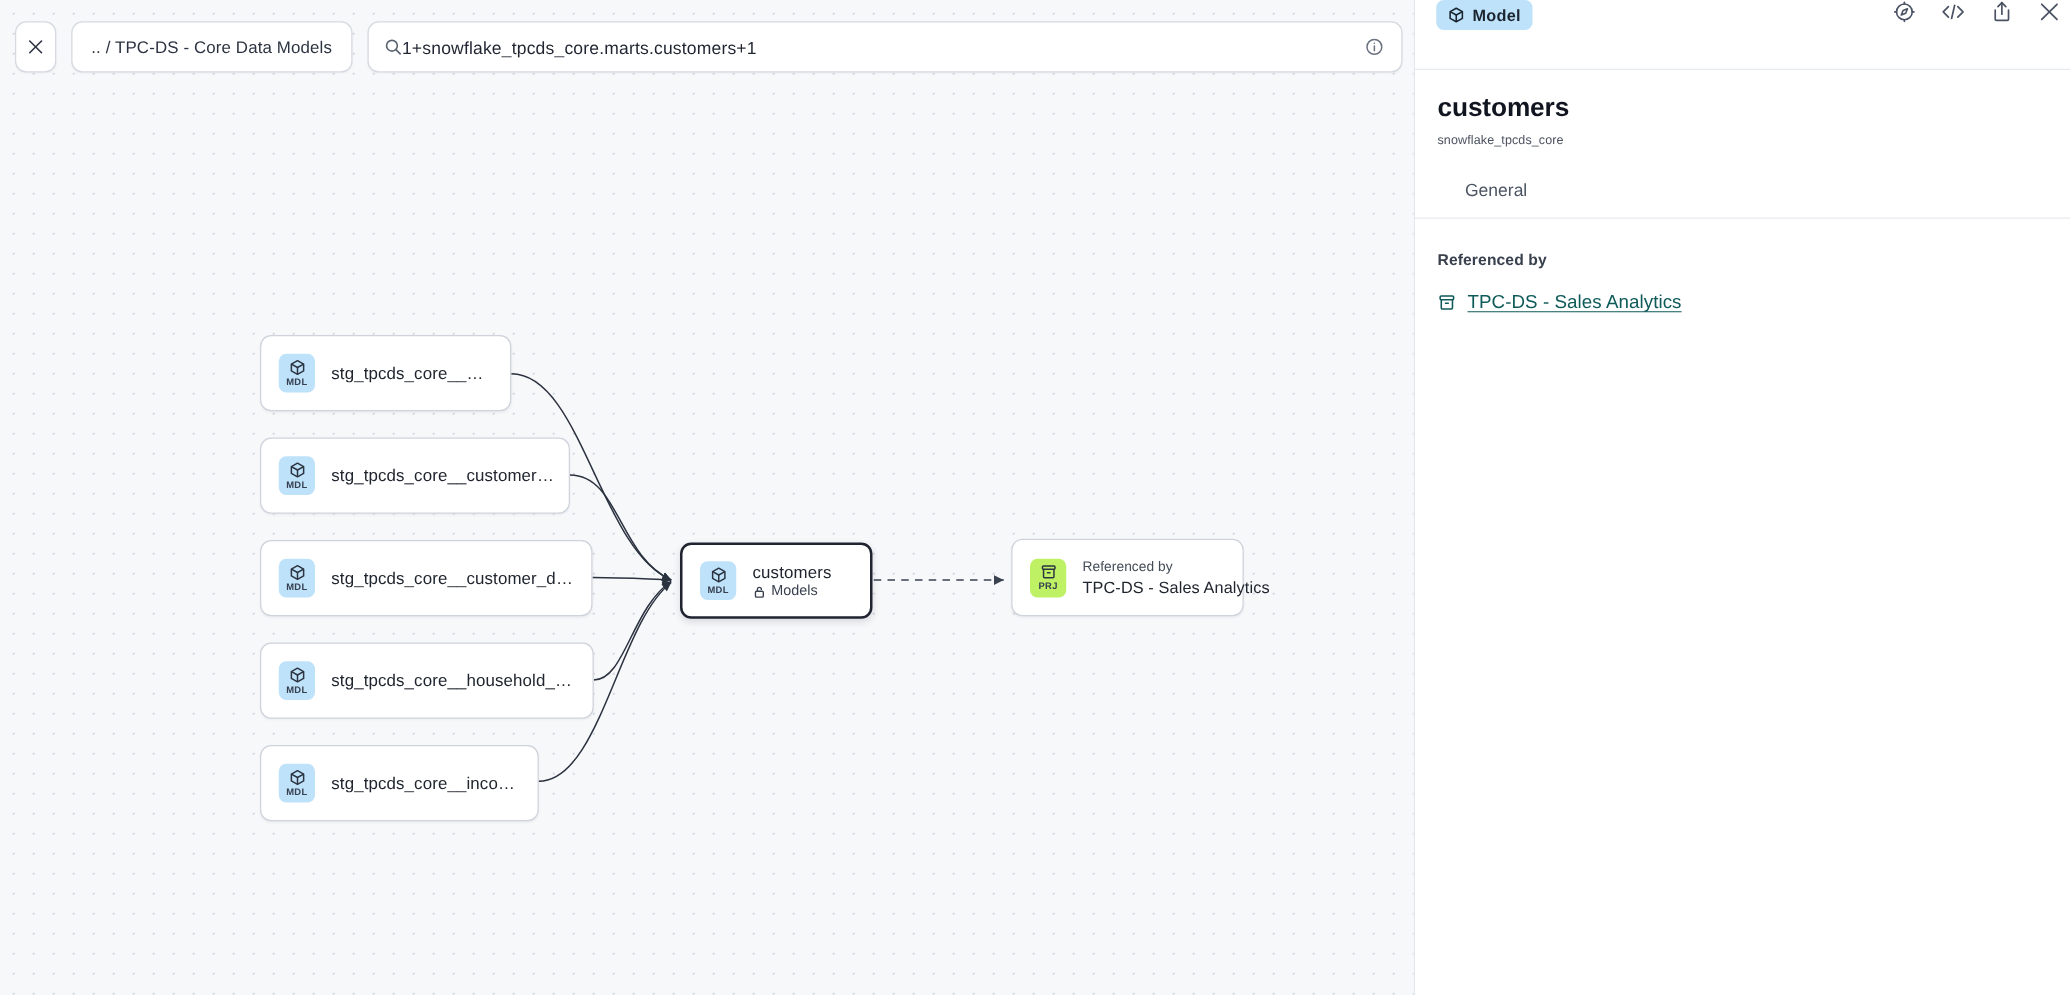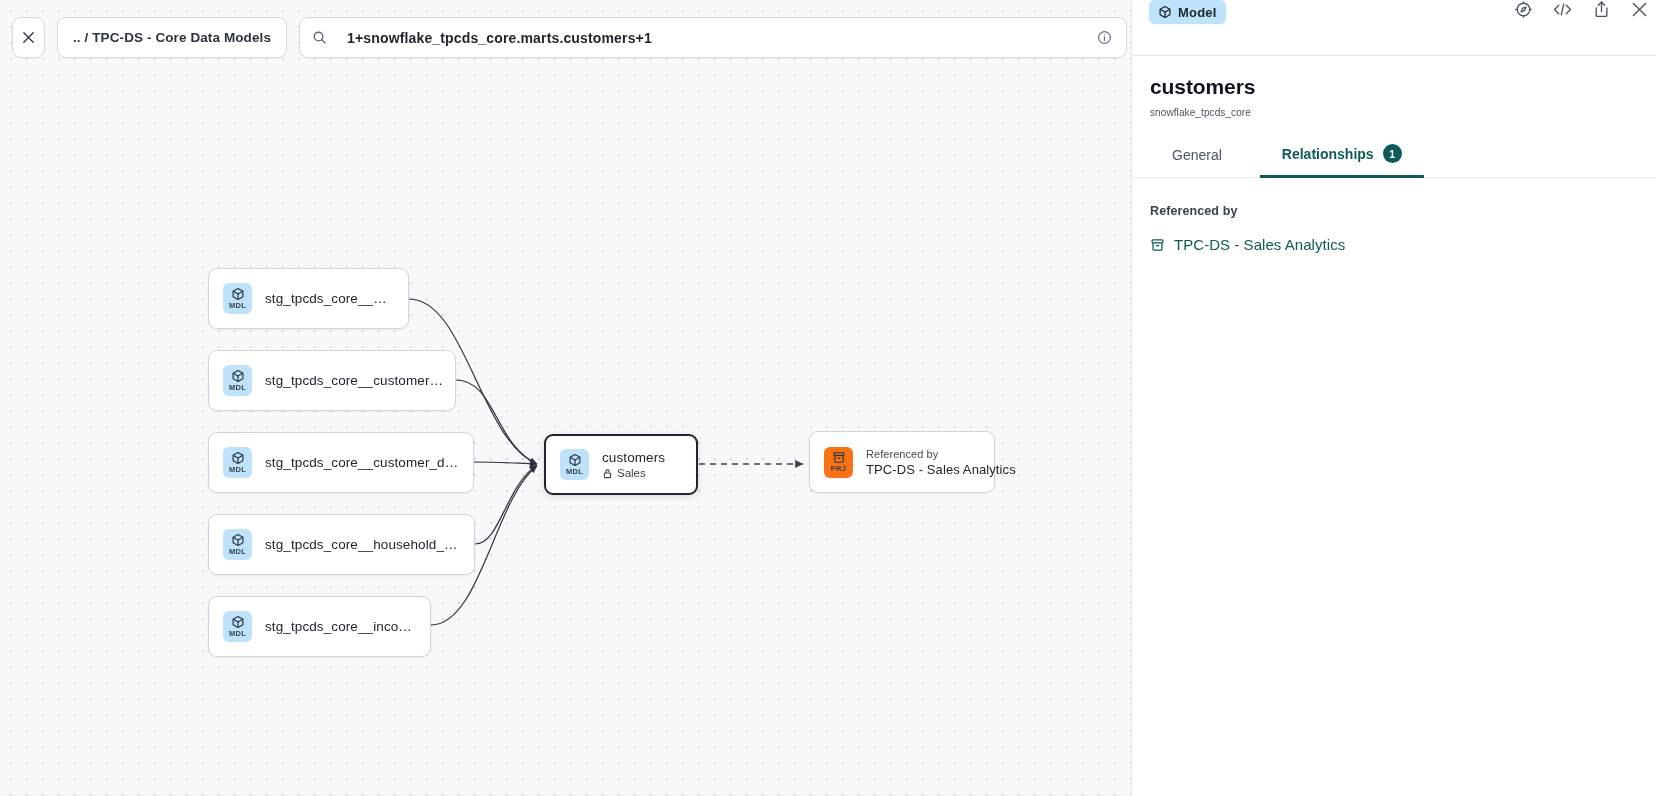--- a/index.html
+++ b/index.html
@@ -21,21 +21,20 @@
     background-size: 16px 16px;
     background-position: 3px 3px;
     overflow: hidden;
   }
 
   
   #toolbar {
     position: absolute; top: 17px; left: 12px;
     display: flex; align-items: center; gap: 12px;
     z-index: 5;
-    font-weight: bold;
   }
   .tb-btn {
     background: #ffffff;
     border: 1px solid #d6d9e0;
     border-radius: 9px;
     height: 41px;
     display: flex; align-items: center; justify-content: center;
     cursor: pointer;
     box-shadow: 0 1px 1px rgba(16,24,40,.03);
   }
@@ -43,21 +42,21 @@
   #breadcrumb-chip {
     padding: 0 15px;
     font-size: 13.5px;
     color: #2c3340;
     white-space: nowrap;
     letter-spacing: .1px;
   }
   #search-bar {
     width: 828px;
     padding: 0 14px 0 12px;
-    display: flex; gap: 20px;
+    display: flex; gap: 0;
     cursor: text;
   }
   #search-value {
     flex: 1;
     font-size: 14px;
     color: #1f2430;
     letter-spacing: .15px;
     white-space: nowrap; overflow: hidden;
   }
 
@@ -86,21 +85,21 @@
   }
   .badge {
     width: 29px; height: 31px;
     border-radius: 6px;
     display: flex; flex-direction: column;
     align-items: center; justify-content: center;
     flex: none;
     gap: 0px;
   }
   .badge.mdl { background: #bfe2fb; }
-  .badge.prj { background: #f97316; }
+  .badge.prj { background: #bef264; }
   .badge-label {
     font-size: 7.5px;
     font-weight: 700;
     color: #36404f;
     letter-spacing: .3px;
     line-height: 8px;
     margin-top: 1px;
   }
   .node-text { margin-left: 13px; min-width: 0; }
   .node-title {
@@ -334,21 +333,21 @@
         </svg>
         <span class="badge-label">MDL</span>
       </div>
       <div class="node-text">
         <div class="node-title">customers</div>
         <div class="node-sub">
           <svg class="ic" width="11" height="11" viewBox="0 0 14 14" fill="none" stroke="#39414e" stroke-width="1.1" stroke-linejoin="round">
             <rect x="3" y="6.3" width="8" height="6" rx="1.2"></rect>
             <path d="M5,6.3 V4.4 A2,2 0 0 1 9,4.4 V5"></path>
           </svg>
-          <span>Sales</span>
+          <span>Models</span>
         </div>
       </div>
     </div>
 
     <div class="node" style="left:809px; top:431px; width:186px; height:62px;">
       <div class="badge prj">
         <svg class="ic" width="14" height="13" viewBox="0 0 16 15" fill="none" stroke="#2d3542" stroke-width="1.2" stroke-linejoin="round">
           <rect x="2.2" y="2" width="11.6" height="3.1" rx="1"></rect>
           <path d="M3.2,5.1 V12 a1,1 0 0 0 1,1 h7.6 a1,1 0 0 0 1,-1 V5.1"></path>
           <line x1="6.3" y1="8.2" x2="9.7" y2="8.2"></line>
@@ -411,24 +410,20 @@
 
     <div id="panel-title-wrap">
       <div id="panel-title">customers</div>
       <div id="panel-subtitle">snowflake_tpcds_core</div>
     </div>
 
     <div id="tabs">
       <div class="tab">
         <span>General</span>
       </div>
-      <div class="tab active">
-        <span>Relationships</span>
-        <span class="tab-count">1</span>
-      </div>
     </div>
 
     <div id="panel-body">
       <div class="section-label">Referenced by</div>
       <div class="ref-row">
         <svg class="ic" width="15" height="14" viewBox="0 0 16 15" fill="none" stroke="#0e5a58" stroke-width="1.25" stroke-linejoin="round">
           <rect x="2.2" y="2" width="11.6" height="3.1" rx="1"></rect>
           <path d="M3.2,5.1 V12 a1,1 0 0 0 1,1 h7.6 a1,1 0 0 0 1,-1 V5.1"></path>
           <line x1="6.3" y1="8.2" x2="9.7" y2="8.2"></line>
         </svg>

